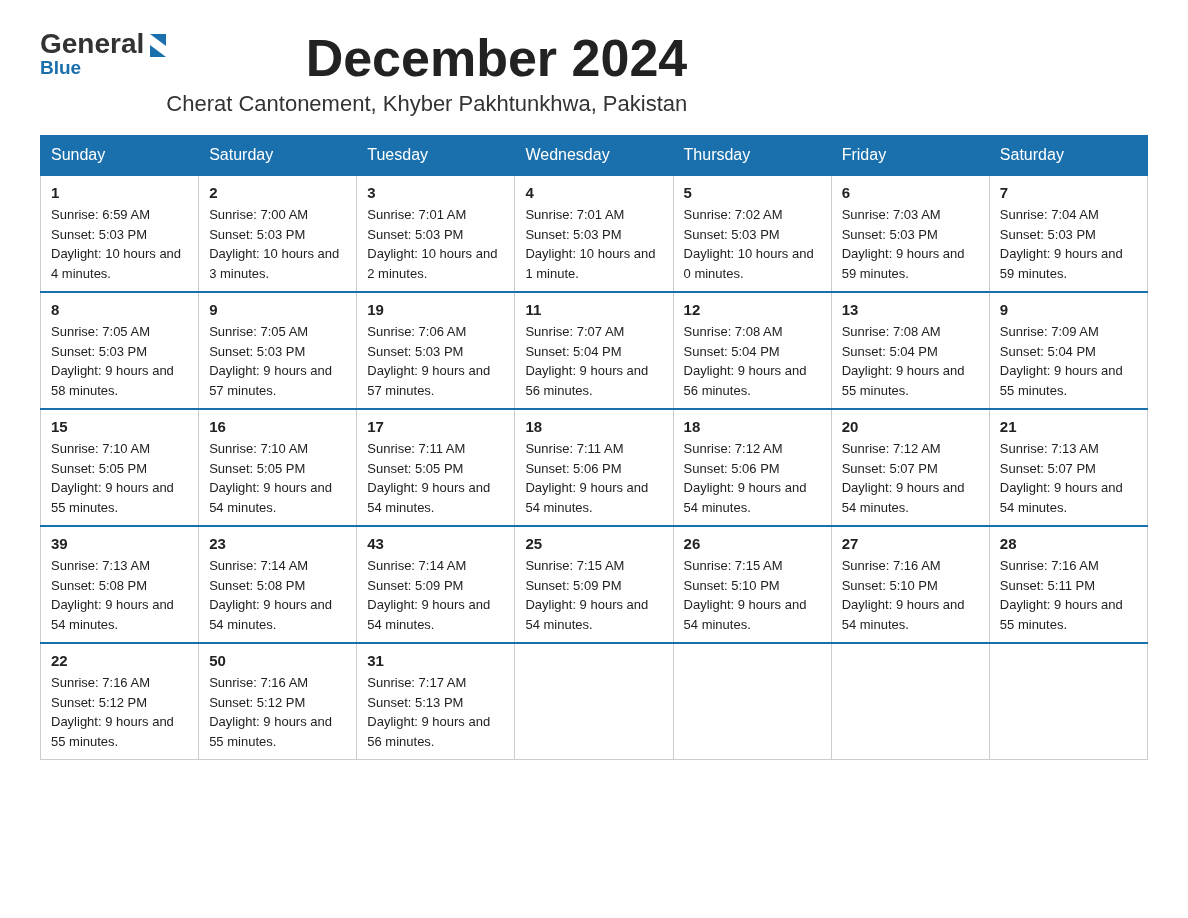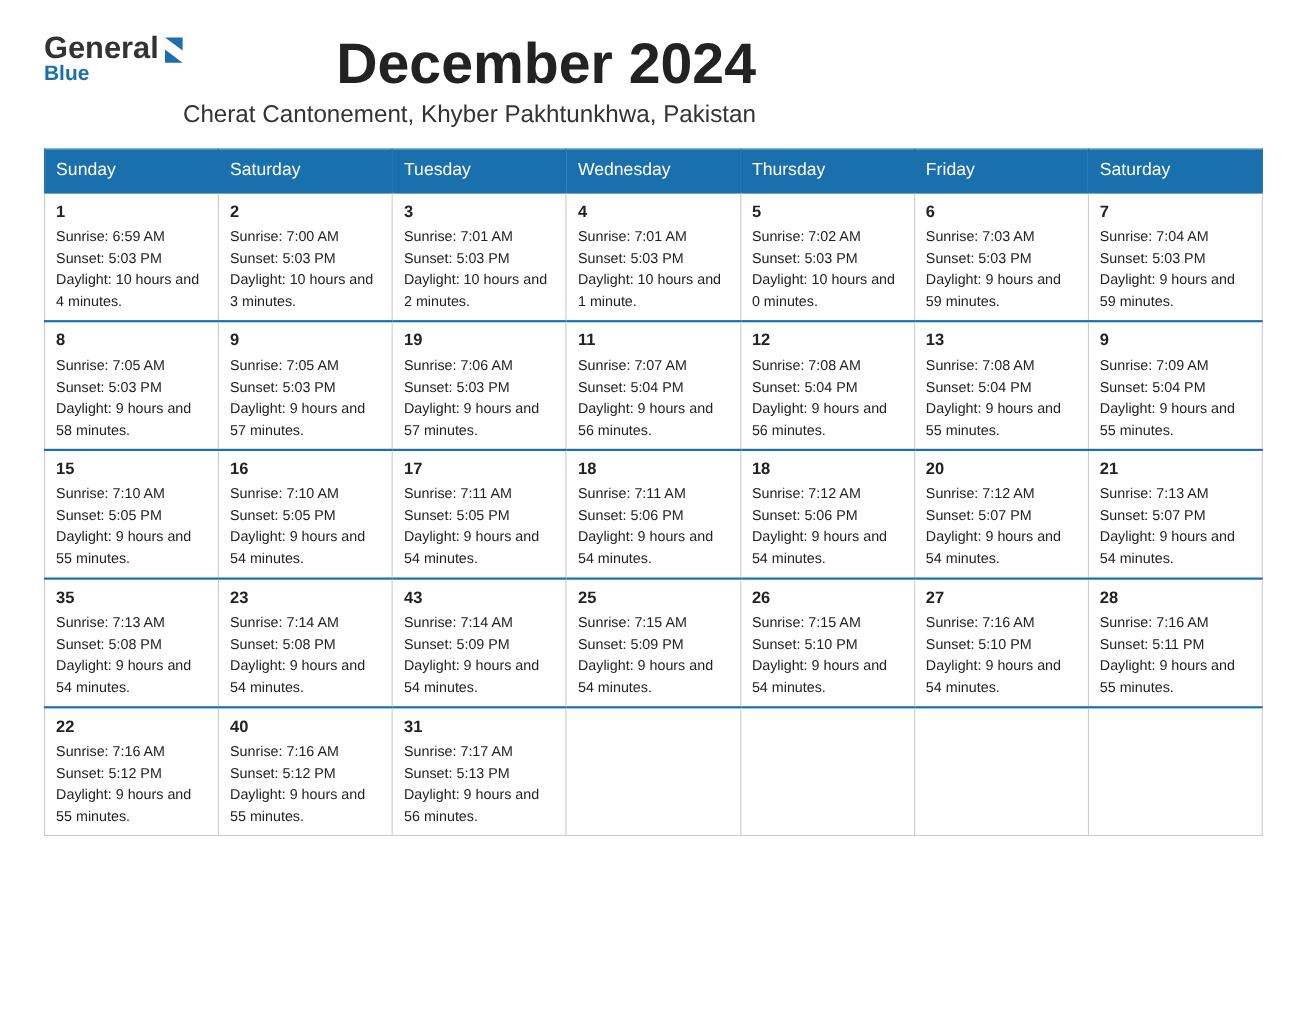--- a/index.html
+++ b/index.html
@@ -214,21 +214,21 @@
           <span class="day-number">20</span>
         <div class="day-info">Sunrise: 7:12 AM<br>Sunset: 5:07 PM<br>Daylight: 9 hours and 54 minutes.</div>
         </td>
         <td>
           <span class="day-number">21</span>
         <div class="day-info">Sunrise: 7:13 AM<br>Sunset: 5:07 PM<br>Daylight: 9 hours and 54 minutes.</div>
         </td>
       </tr>
       <tr>
         <td>
-          <span class="day-number">35</span>
+          <span class="day-number">39</span>
         <div class="day-info">Sunrise: 7:13 AM<br>Sunset: 5:08 PM<br>Daylight: 9 hours and 54 minutes.</div>
         </td>
         <td>
           <span class="day-number">23</span>
         <div class="day-info">Sunrise: 7:14 AM<br>Sunset: 5:08 PM<br>Daylight: 9 hours and 54 minutes.</div>
         </td>
         <td>
           <span class="day-number">43</span>
         <div class="day-info">Sunrise: 7:14 AM<br>Sunset: 5:09 PM<br>Daylight: 9 hours and 54 minutes.</div>
         </td>
@@ -248,21 +248,21 @@
           <span class="day-number">28</span>
         <div class="day-info">Sunrise: 7:16 AM<br>Sunset: 5:11 PM<br>Daylight: 9 hours and 55 minutes.</div>
         </td>
       </tr>
       <tr>
         <td>
           <span class="day-number">22</span>
         <div class="day-info">Sunrise: 7:16 AM<br>Sunset: 5:12 PM<br>Daylight: 9 hours and 55 minutes.</div>
         </td>
         <td>
-          <span class="day-number">40</span>
+          <span class="day-number">50</span>
         <div class="day-info">Sunrise: 7:16 AM<br>Sunset: 5:12 PM<br>Daylight: 9 hours and 55 minutes.</div>
         </td>
         <td>
           <span class="day-number">31</span>
         <div class="day-info">Sunrise: 7:17 AM<br>Sunset: 5:13 PM<br>Daylight: 9 hours and 56 minutes.</div>
         </td>
         <td class="empty"></td>
         <td class="empty"></td>
         <td class="empty"></td>
         <td class="empty"></td>

